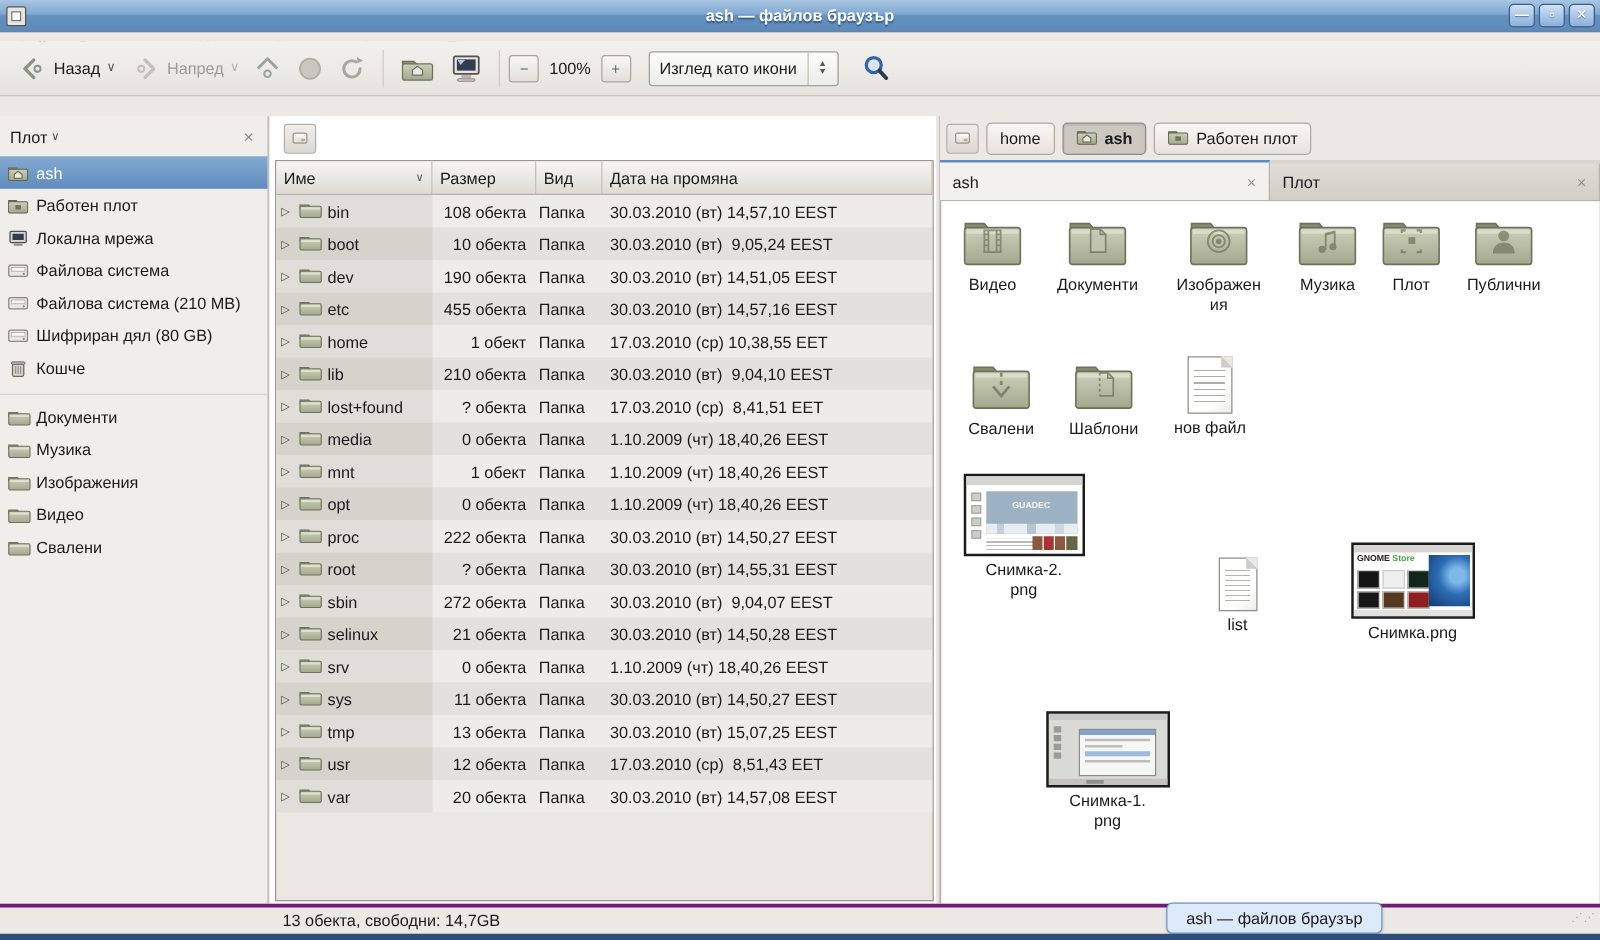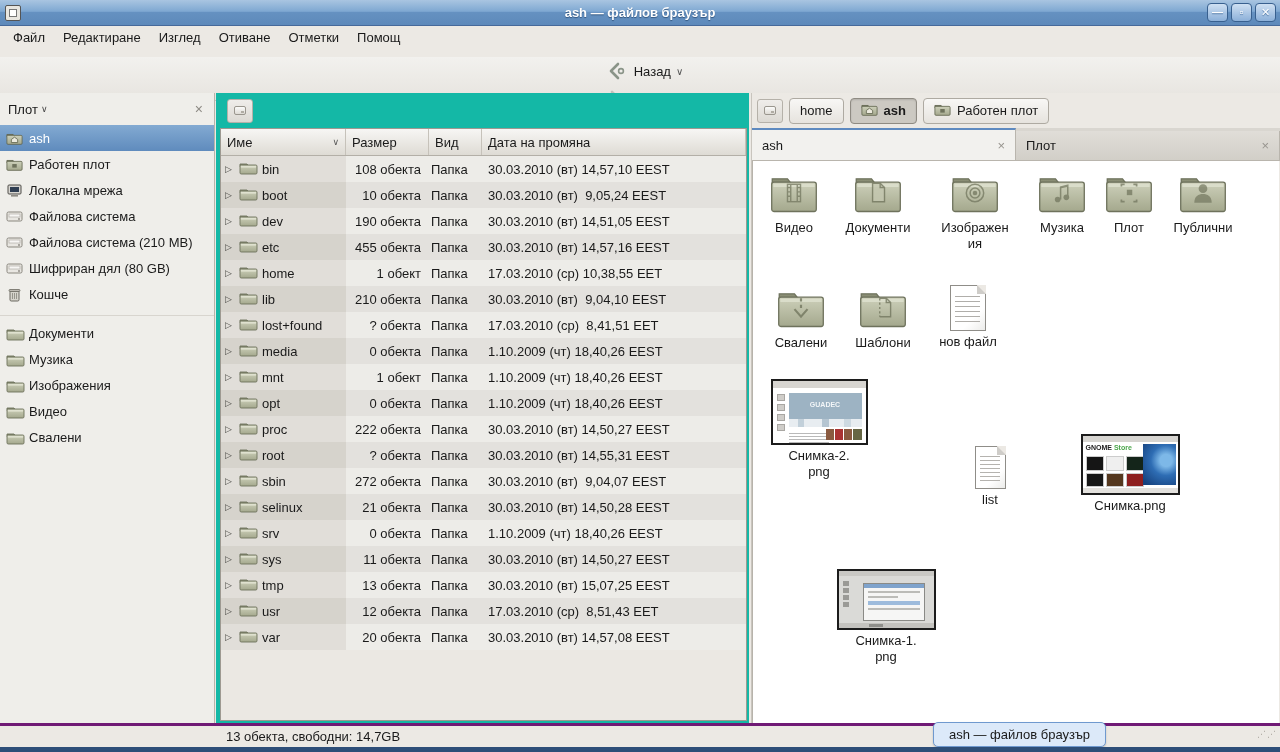--- a/index.html
+++ b/index.html
@@ -20,44 +20,44 @@
   .winbtn { width:21px; height:19px; border:1px solid #38608f; border-radius:4px;
     background:linear-gradient(#cfe0f2,#8cb0d9); color:#fff; font-size:11px; line-height:17px;
     text-align:center; font-weight:bold; text-shadow:0 1px 1px #4a74a5; }
 
   
   .menubar { position:absolute; left:0; top:26px; width:1280px; height:23px;
     background:#ece9e4; display:flex; align-items:center; padding-left:4px; }
   .menu-item { padding:2px 9px; }
 
   
-  .toolbar { position:absolute; left:0; top:57px; width:1280px; height:44px;
+  .toolbar { position:absolute; left:0; top:33px; width:1280px; height:44px;
     background:linear-gradient(#f2f1ee,#e7e4df); border-bottom:1px solid #c9c5be;
-    display:flex; align-items:center; padding-left:8px;flex-direction:column; }
+    display:flex; align-items:center; padding-left:8px; }
   .tbtn { display:flex; align-items:center; gap:5px; padding:4px 6px; border-radius:3px; }
   .tbtn.disabled { color:#9b9b94; }
   .tsep { width:1px; height:30px; background:#cfcbc4; margin:0 7px; }
   .chev { font-size:10px; color:#555; }
   .chev.dis { color:#b3b1aa; }
   .ticon { display:inline-block; }
   .square-btn { width:24px; height:22px; border:1px solid #aaa69e; border-radius:3px;
     background:linear-gradient(#f8f7f5,#e3e0da); display:flex; align-items:center;
     justify-content:center; font-size:12px; color:#666; }
   .zoom-label { margin:0 8px; }
   .combo { width:152px; height:28px; margin-left:14px; border:1px solid #a49f97; border-radius:3px;
     background:linear-gradient(#fdfdfc,#ececea); display:flex; align-items:center; }
   .combo .val { flex:1; padding-left:8px; }
   .combo .spin { width:24px; height:100%; border-left:1px solid #c4c0b8; display:flex;
     flex-direction:column; align-items:center; justify-content:center; font-size:7px; color:#555; line-height:6px; }
   .searchbtn { margin-left:12px; }
 
   
   .sidebar { position:absolute; left:0; top:93px; width:215px; height:630px;
     background:#efeeea; border-right:1px solid #b7b3ab; }
-  .middle { position:absolute; left:216px; top:93px; width:533px; height:630px; background:#14b8a6; }
+  .middle { position:absolute; left:216px; top:93px; width:533px; height:630px; background:#ffffff; }
   .splitter { position:absolute; left:749px; top:93px; width:3px; height:630px; background:#ece9e4;
     border-right:1px solid #c9c5be; }
   .rightpane { position:absolute; left:752px; top:93px; width:528px; height:630px; background:#ece9e4; }
 
   
   .side-head { height:32px; display:flex; align-items:center; padding:0 8px; }
   .side-head .label { flex:0 0 auto; }
   .side-head .drop { font-size:9px; color:#444; margin-left:3px; flex:1; }
   .side-close { color:#8d8a84; font-size:14px; padding:0 3px; }
   .side-list .row { height:26px; display:flex; align-items:center; gap:6px; padding-left:6px; }
@@ -250,20 +250,27 @@
     </svg>
   </div>
   <div class="tsep"></div>
   <div class="square-btn">
       <span>−</span>
     </div>
   <span class="zoom-label">100%</span>
   <div class="square-btn">
       <span>+</span>
     </div>
+  <div class="combo">
+    <span class="val">Изглед като икони</span>
+    <span class="spin">
+        <span>▲</span>
+        <span>▼</span>
+      </span>
+  </div>
   <div class="tbtn searchbtn">
     <svg width="24" height="24" viewBox="0 0 24 24">
       <circle cx="10" cy="9" r="6" fill="#cfe0f2" fill-opacity="0.6" stroke="#3465a4" stroke-width="2.6"></circle>
       <line x1="14.5" y1="13.5" x2="20" y2="19.5" stroke="#2c3a4c" stroke-width="3" stroke-linecap="round"></line>
     </svg>
   </div>
 </div>
 
 <div class="sidebar">
   <div class="side-head">

